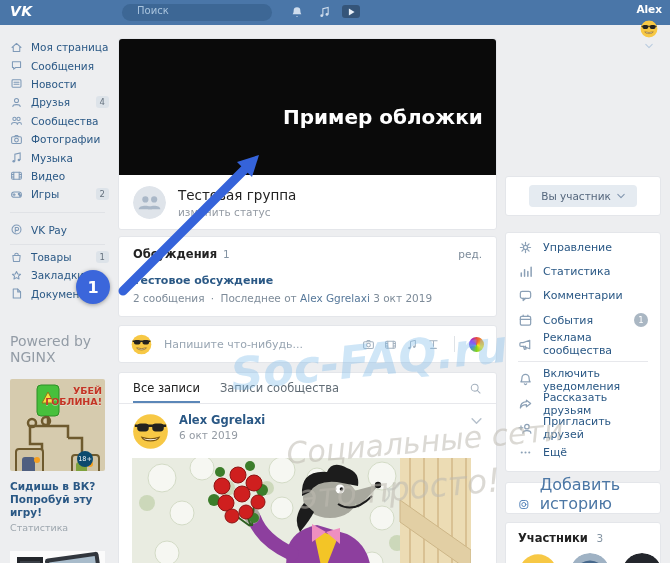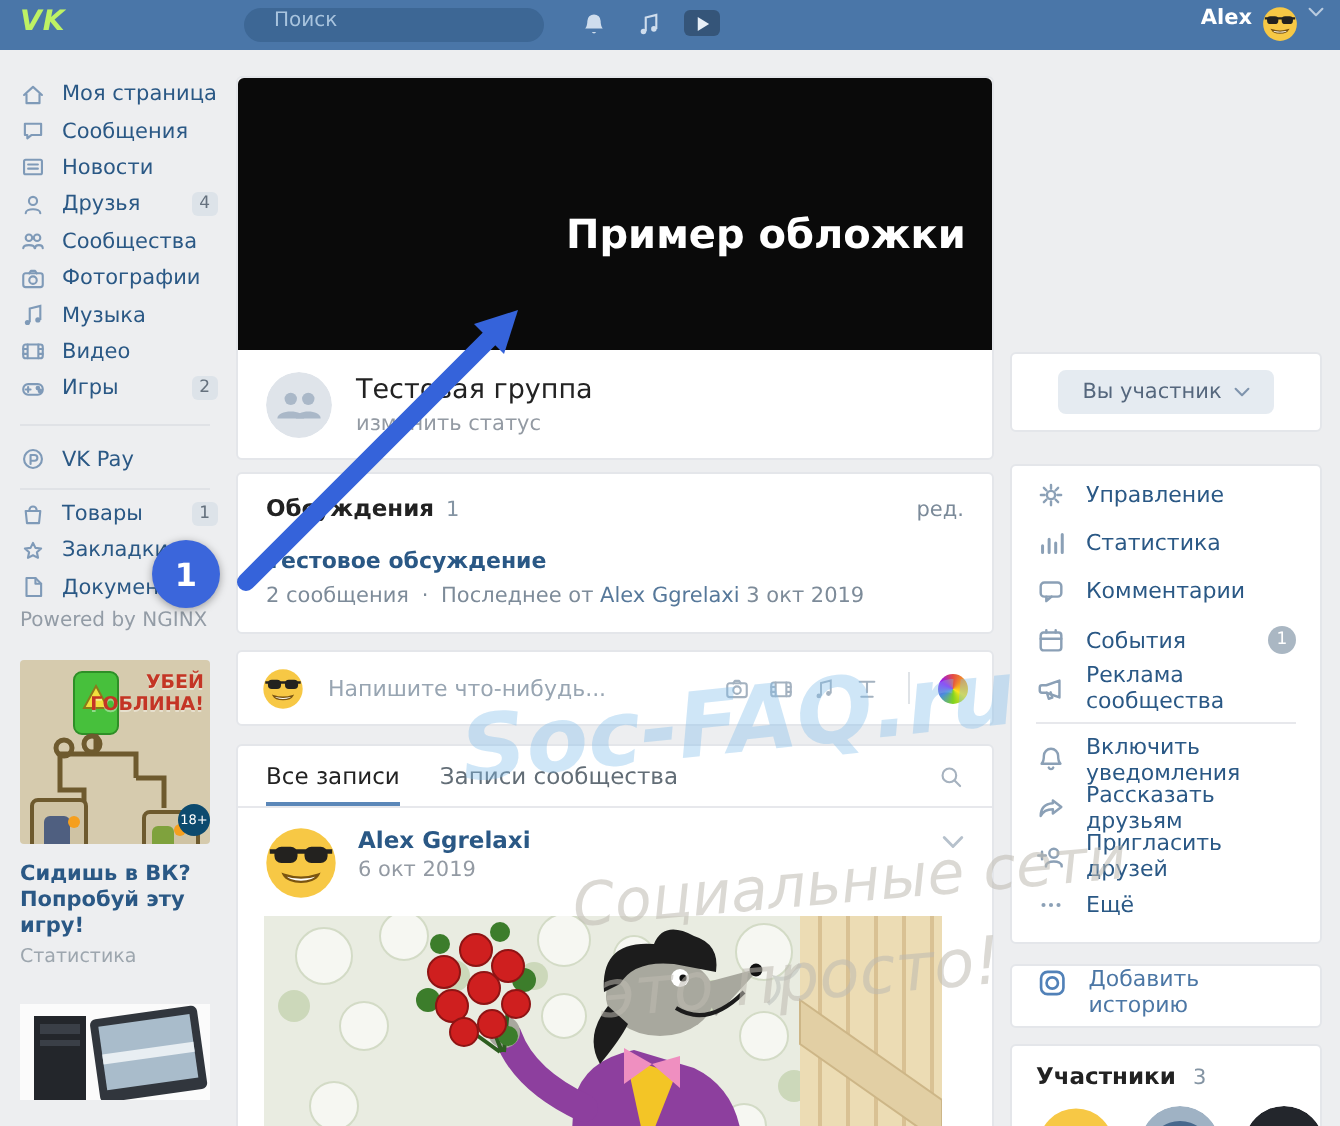--- a/index.html
+++ b/index.html
@@ -3,41 +3,41 @@
 <meta charset="utf-8">
 <style>
   html,body{margin:0;padding:0;}
   body{font-family:"DejaVu Sans","Liberation Sans",sans-serif;}
   .page{position:relative;width:670px;height:563px;overflow:hidden;background:#edeef0;}
   svg{display:block;}
   .ic{fill:none;stroke:currentColor;stroke-width:1.3;stroke-linecap:round;stroke-linejoin:round;}
 
   
   .topbar{position:absolute;left:0;top:0;width:670px;height:25px;background:#4a76a8;z-index:10;}
-  .tb-logo{position:absolute;left:10px;top:3px;color:#bef264;font-size:14px;font-weight:bold;font-style:italic;letter-spacing:.5px;}
+  .tb-logo{position:absolute;left:10px;top:3px;color:#ffffff;font-size:14px;font-weight:bold;font-style:italic;letter-spacing:.5px;}
   .tb-search{position:absolute;left:122px;top:4px;width:150px;height:17px;background:#3d6795;border-radius:9px;display:flex;align-items:flex-start;padding:0 8px;box-sizing:border-box;}
   .tb-search input{flex:1;border:none;background:transparent;outline:none;font-size:10px;color:#e6eef7;margin-left:5px;font-family:inherit;}
   .tb-search input::placeholder{color:#a9c4de;}
   .tb-ico{position:absolute;top:5px;color:#cfdded;cursor:pointer;}
   .tb-video{position:absolute;left:342px;top:5px;width:18px;height:13px;background:rgba(0,0,0,.28);border-radius:3px;display:flex;align-items:center;justify-content:center;}
-  .tb-user{position:absolute;right:8px;top:3px;display:flex;align-items:flex-start;gap:5px;cursor:pointer;}
+  .tb-user{position:absolute;right:8px;top:3px;display:flex;align-items:center;gap:5px;cursor:pointer;flex-direction:column;}
   .tb-name{color:#fff;font-size:10.5px;font-weight:bold;}
   .avatar{border-radius:50%;overflow:hidden;flex:0 0 auto;}
 
   
   .sidebar{position:absolute;left:0;top:25px;width:115px;padding:13px 0 0 10px;box-sizing:border-box;}
   .sb-item{display:flex;align-items:center;height:18.4px;font-size:10.5px;color:#2a5885;cursor:pointer;}
   .sb-item .ico{width:13px;height:13px;margin-right:8px;color:#7f9ab8;flex:0 0 auto;}
   .sb-badge{margin-left:auto;margin-right:6px;background:#dde3e9;color:#65717e;font-size:8.5px;border-radius:3px;padding:1px 4px;line-height:10px;}
   .sb-div{border:none;border-top:1px solid #e0e2e6;margin:8px 10px 8px 0;}
   .sb-div2{border:none;border-top:1px solid #e0e2e6;margin:5px 10px 3px 0;}
-  .powered{margin-top:2px;font-size:10px;color:#939ca6;}
+  .powered{margin-top:30px;font-size:14px;color:#939ca6;}
   .ad-img{position:relative;width:95px;height:92px;margin-top:14px;border-radius:2px;overflow:hidden;cursor:pointer;}
   .ad-ttl{position:absolute;right:3px;top:7px;color:#c43525;font-size:9.5px;font-weight:bold;text-align:right;line-height:10.5px;text-shadow:0 1px 0 rgba(255,255,255,.4);}
-  .ad-age{position:absolute;right:0;bottom:4px;width:16px;height:16px;border-radius:50%;background:#0c4a6e;color:#fff;font-size:6.5px;display:flex;align-items:center;justify-content:center;margin-left:21px;}
+  .ad-age{position:absolute;right:12px;bottom:4px;width:16px;height:16px;border-radius:50%;background:#0c4a6e;color:#fff;font-size:6.5px;display:flex;align-items:center;justify-content:center;margin-left:21px;}
   .ad-link{width:100px;margin-top:9px;font-size:10.5px;font-weight:600;color:#2a5885;line-height:13px;cursor:pointer;}
   .ad-type{margin-top:3px;font-size:9.5px;color:#9da6ae;}
   .ad-img2{width:95px;height:48px;margin-top:18px;overflow:hidden;cursor:pointer;}
 
   
   .main{position:absolute;left:118px;top:25px;width:379px;}
   .card{background:#fff;border:1px solid #e4e6ea;border-radius:3px;box-sizing:border-box;}
   .cover-card{margin-top:13px;}
   .cover{position:relative;height:136px;background:#0a0a0a;border-radius:3px 3px 0 0;}
   .cover-text{position:absolute;left:164px;top:66px;color:#fff;font-size:20px;font-weight:bold;white-space:nowrap;}
@@ -77,21 +77,21 @@
 
   
   .right{position:absolute;left:505px;top:25px;width:156px;}
   .r-card1{margin-top:151px;height:40px;display:flex;align-items:center;justify-content:center;}
   .member-btn{display:flex;align-items:center;gap:6px;background:#e5ebf1;border:none;border-radius:4px;color:#55677d;font-size:10.5px;padding:5px 12px;cursor:pointer;font-family:inherit;}
   .r-menu{margin-top:16px;padding:2px 0 6px;}
   .r-item{display:flex;align-items:center;height:24.3px;padding:0 12px;font-size:11px;color:#2a5885;cursor:pointer;}
   .r-item .ico{width:15px;height:15px;margin-right:10px;color:#8ba0b6;flex:0 0 auto;}
   .r-badge{margin-left:auto;width:14px;height:14px;border-radius:50%;background:#aab7c3;color:#fff;font-size:8.5px;display:flex;align-items:center;justify-content:center;}
   .r-div{border:none;border-top:1px solid #e7e8ec;margin:5px 12px;}
-  .r-story{margin-top:10px;height:32px;display:flex;align-items:flex-start;padding:0 12px;gap:10px;color:#4c77a5;font-size:11px;cursor:pointer;}
+  .r-story{margin-top:10px;height:32px;display:flex;align-items:flex-end;padding:0 12px;gap:10px;color:#4c77a5;font-size:16px;cursor:pointer;}
   .r-story .ico{width:17px;height:17px;color:#5181b8;}
   .r-members{margin-top:8px;height:62px;padding:8px 12px;}
   .rm-head{font-size:11.5px;}
   .rm-title{font-weight:bold;color:#222;}
   .rm-count{color:#8494a3;margin-left:5px;font-size:10.5px;}
   .rm-avatars{display:flex;gap:12px;margin-top:8px;}
   .rm-avatars .avatar{cursor:pointer;}
 
   
   .wm{position:absolute;z-index:50;pointer-events:none;white-space:nowrap;font-style:italic;}

